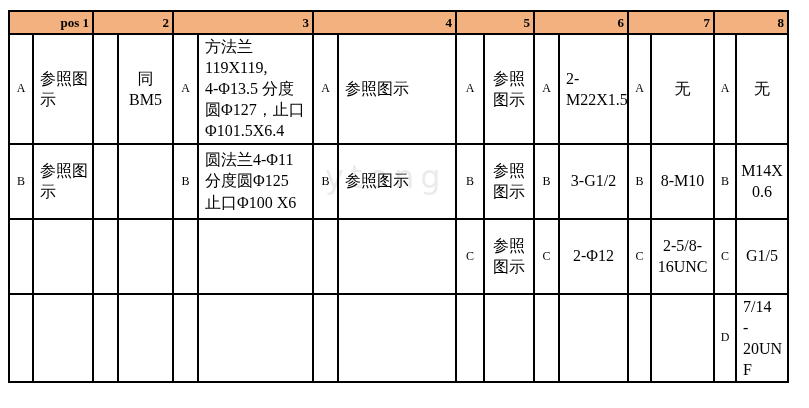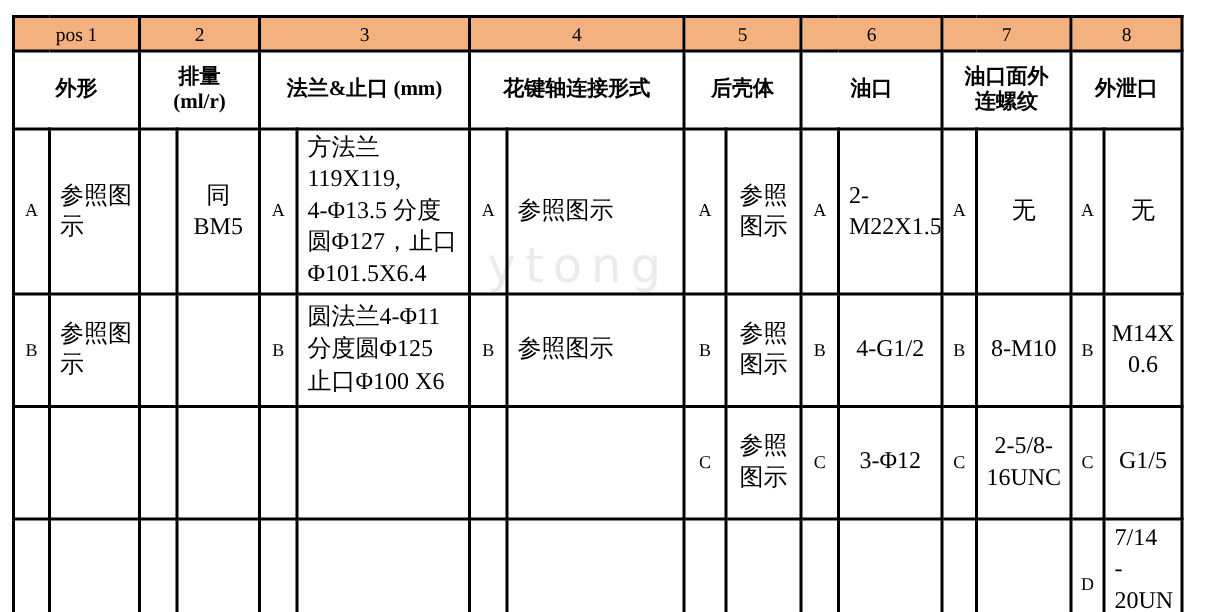--- a/index.html
+++ b/index.html
@@ -23,21 +23,21 @@
   td,th{
     border:2px solid #000;
     padding:1px 3px;
     white-space:pre-line;
     vertical-align:middle;
     overflow:hidden;
     font-weight:normal;
   }
   tr.pos-row th{
     background:var(--header-bg,#F3B17F);
-    height:19px;font-size:13px;font-weight:normal;text-align:center;
+    height:19px;font-size:13px;font-weight:bold;text-align:right;
   }
   tr.title-row th{
     height:48px;font-size:14px;font-weight:bold;text-align:center;
     line-height:1.25;background:#fff;
   }
   tr.row-a td,tr.row-b td,tr.row-c td{height:71px;}
   tr.row-d td{height:84px;}
   td.k{text-align:center;font-size:12px;}
   td.v{text-align:center;font-size:16px;line-height:1.32;}
   td.v.tl{text-align:left;padding-left:6px;}
@@ -73,32 +73,20 @@
       <th colspan="2">pos 1</th>
       <th colspan="2">2</th>
       <th colspan="2">3</th>
       <th colspan="2">4</th>
       <th colspan="2">5</th>
       <th colspan="2">6</th>
       <th colspan="2">7</th>
       <th colspan="2">8</th>
     </tr>
 
-    <tr class="title-row">
-      <th colspan="2">外形</th>
-      <th colspan="2">排量
-(ml/r)</th>
-      <th colspan="2">法兰&amp;止口 (mm)</th>
-      <th colspan="2">花键轴连接形式</th>
-      <th colspan="2">后壳体</th>
-      <th colspan="2">油口</th>
-      <th colspan="2">油口面外
-连螺纹</th>
-      <th colspan="2">外泄口</th>
-    </tr>
 
     <tr class="row-a">
       <td class="k">A</td>
       <td class="v tl">参照图
 示</td>
       <td class="k"></td>
       <td class="v">同BM5</td>
       <td class="k">A</td>
       <td class="v tl">方法兰 119X119,
 4-Φ13.5 分度
@@ -127,42 +115,42 @@
       <td class="k">B</td>
       <td class="v tl">圆法兰4-Φ11
 分度圆Φ125
 止口Φ100 X6</td>
       <td class="k">B</td>
       <td class="v tl">参照图示</td>
       <td class="k">B</td>
       <td class="v">参照
 图示</td>
       <td class="k">B</td>
-      <td class="v">4-G1/2</td>
+      <td class="v">3-G1/2</td>
       <td class="k">B</td>
       <td class="v">8-M10</td>
       <td class="k">B</td>
       <td class="v">M14X
 0.6</td>
     </tr>
 
     <tr class="row-c">
       <td class="k"></td>
       <td class="v tl"></td>
       <td class="k"></td>
       <td class="v"></td>
       <td class="k"></td>
       <td class="v tl"></td>
       <td class="k"></td>
       <td class="v tl"></td>
       <td class="k">C</td>
       <td class="v">参照
 图示</td>
       <td class="k">C</td>
-      <td class="v">3-Φ12</td>
+      <td class="v">2-Φ12</td>
       <td class="k">C</td>
       <td class="v">2-5/8-
 16UNC</td>
       <td class="k">C</td>
       <td class="v">G1/5</td>
     </tr>
 
     <tr class="row-d">
       <td class="k"></td>
       <td class="v tl"></td>

